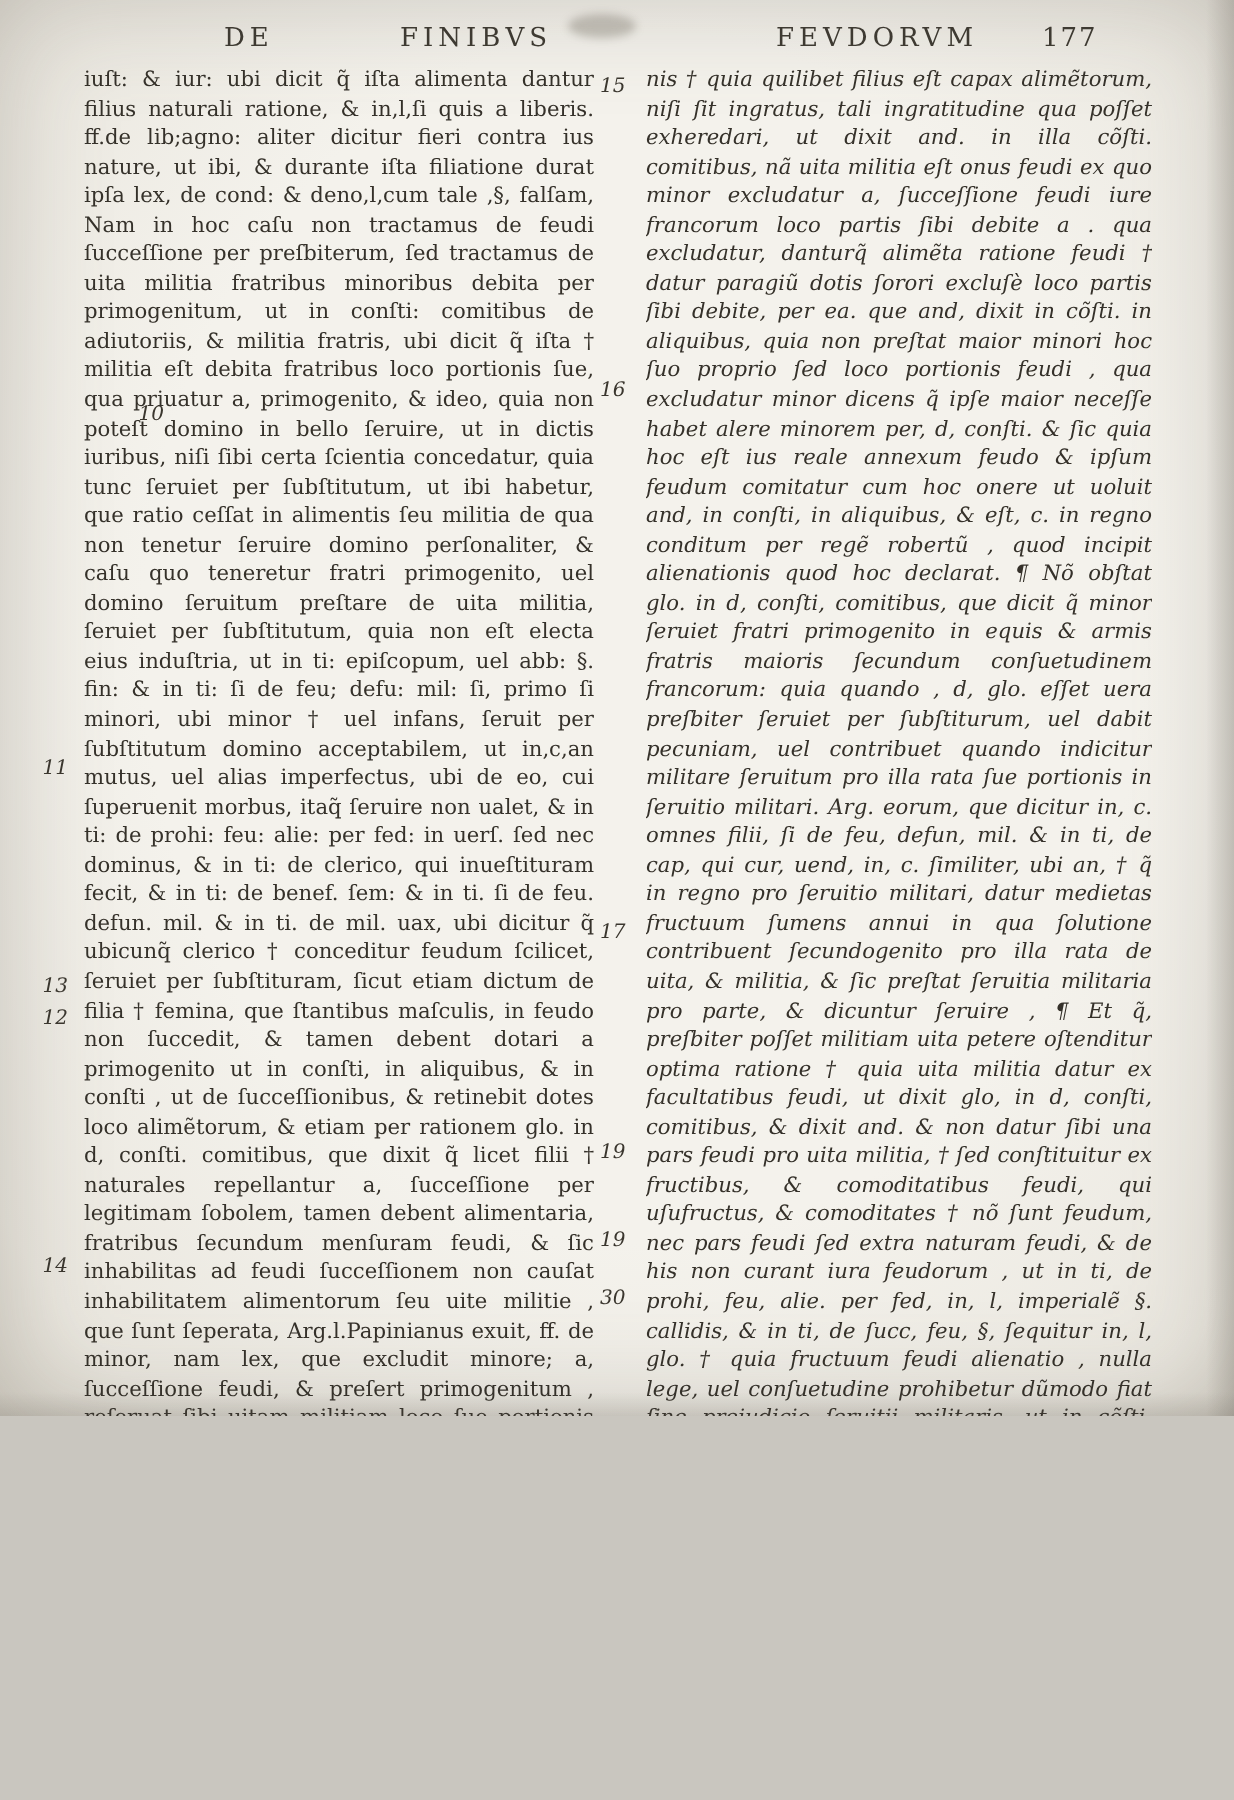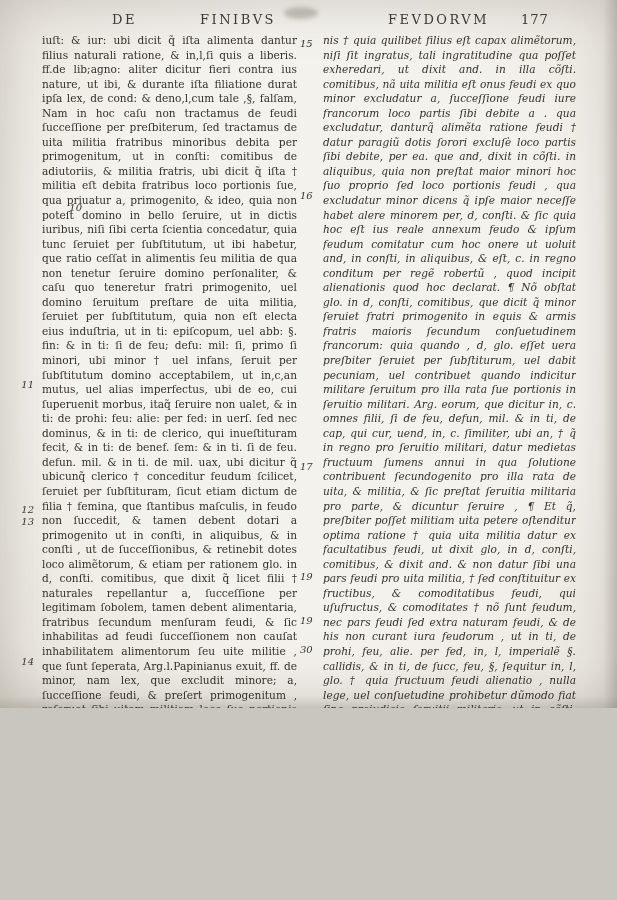--- a/index.html
+++ b/index.html
@@ -44,21 +44,21 @@
   .col-left{left:42px;width:255px;}
   .col-right{left:323px;width:253px;font-style:italic;}
   
   .mnum{
     position:absolute;
     font-size:10px;color:#3a362e;
     width:18px;text-align:right;font-style:italic;
   }
   .mnl{left:16px;}
   .mng{left:300px;text-align:left;}
-  .ml0{top:202px;margin-left:48px;} .ml1{top:379px;} .ml2{top:504px;} .ml3{top:516px;text-align:right;} .ml4{top:628px;margin-top:28px;}
+  .ml0{top:202px;margin-left:48px;} .ml1{top:379px;} .ml2{top:504px;} .ml3{top:488px;text-align:right;} .ml4{top:628px;}
   .mg0{top:38px;} .mg1{top:150px;margin-top:40px;} .mg2{top:461px;} .mg3{top:571px;} .mg4{top:615px;} .mg5{top:644px;} .mg6{top:724px;}
   
   .smudge{
     position:absolute;border-radius:50%;
     filter:blur(2px);
   }
   .smudge-top{
     left:284px;top:7px;width:34px;height:12px;
     background:rgba(110,104,92,.35);
   }

